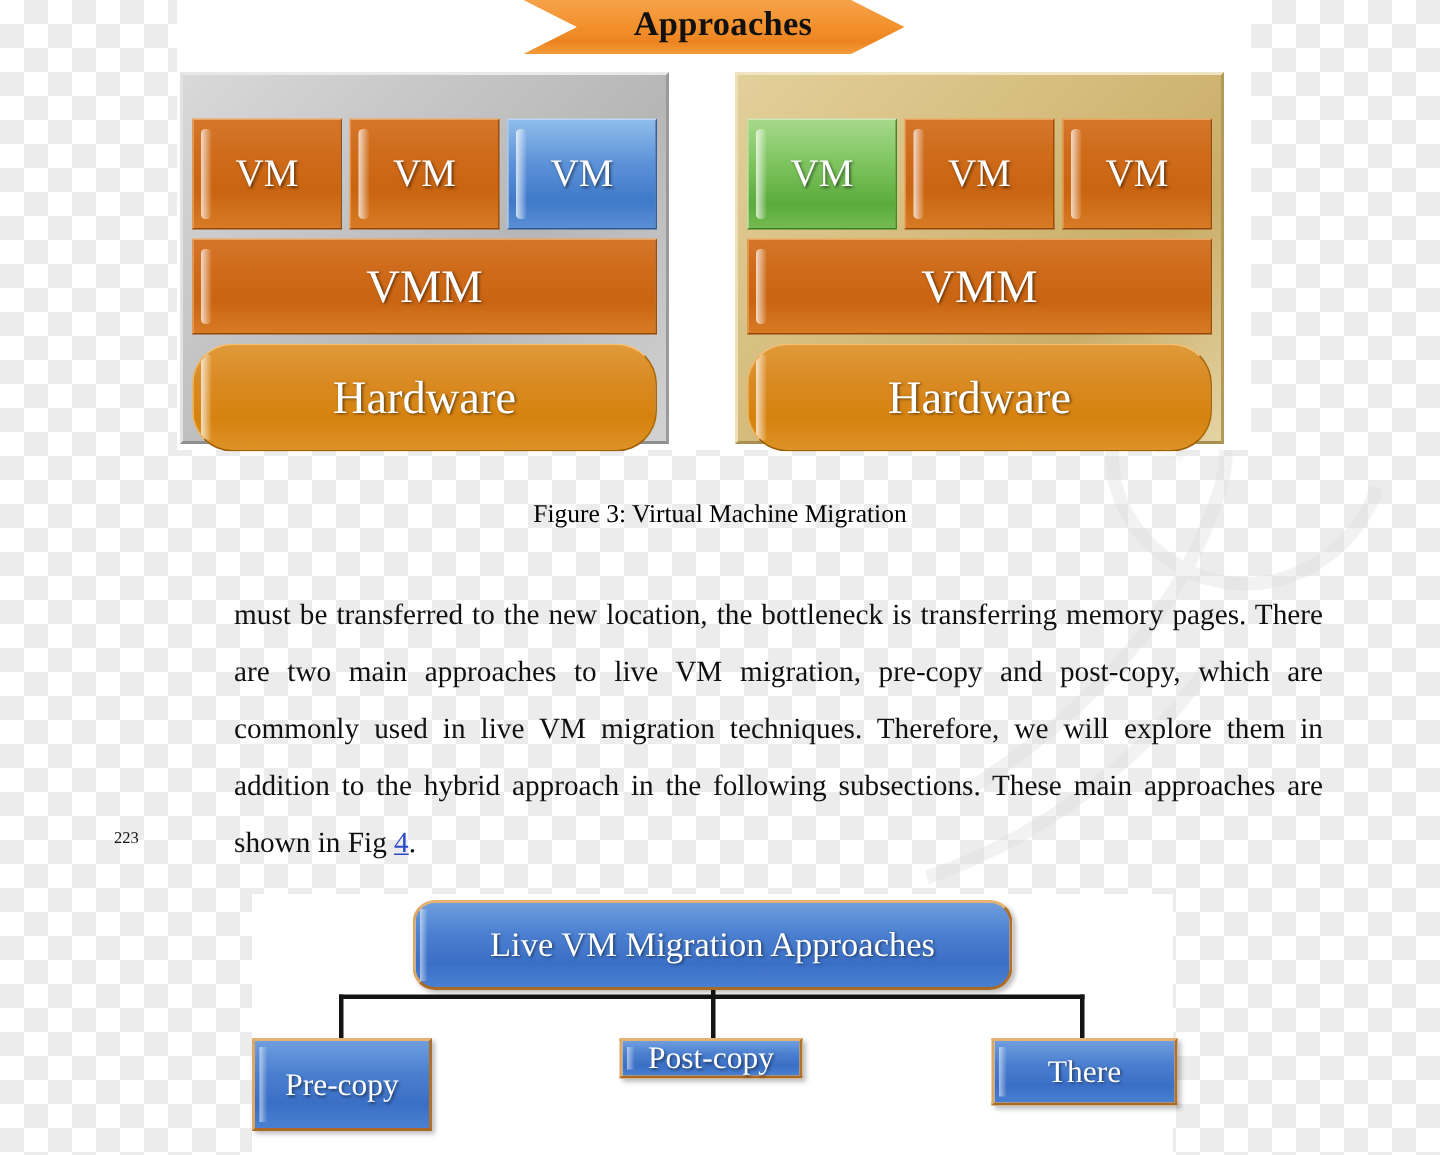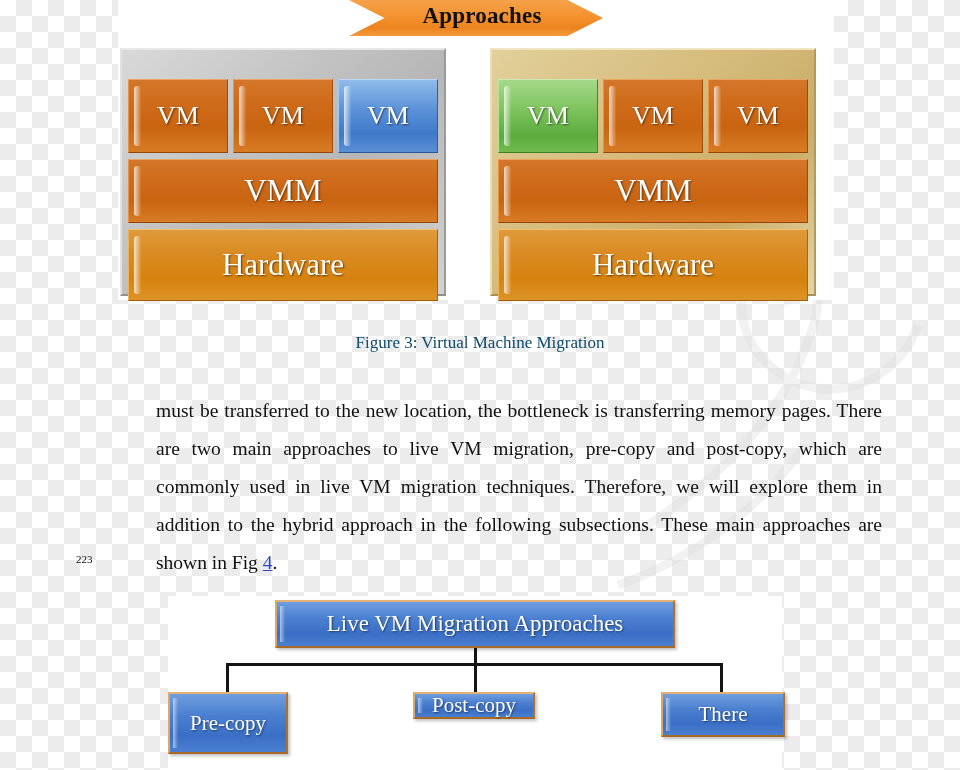--- a/index.html
+++ b/index.html
@@ -157,31 +157,31 @@
   }
   .tile .tlabel { position: relative; z-index: 2; }
   .vm-tile { flex: 1 1 0; }
   .vm-tile .tlabel { font-size: 26px; }
 
   .band {
     height: 64px;
     margin-bottom: 6px;
   }
   .band .tlabel { font-size: 31px; }
-  .band-hw { height: 72px; margin-bottom: 0; }
+  .band-hw { height: 72px; margin-bottom: 0; border-radius: 27px; }
 
   
   .fig-caption {
     position: absolute;
     left: 0;
     width: 960px;
     text-align: center;
     font-family: "Liberation Serif", serif;
     font-size: 17px;
-    color: #0c4a6e;
+    color: #000000;
     z-index: 3;
   }
   #fig3-caption { top: 333px; }
 
   
   .body-text {
     position: absolute;
     left: 112px;
     top: 392px;
     width: 726px;
@@ -235,21 +235,21 @@
   }
   .fc-box::before {
     content: "";
     position: absolute;
     left: 3px; top: 4px; bottom: 4px;
     width: 5px;
     background: linear-gradient(90deg, rgba(255,255,255,.55), rgba(255,255,255,.02));
   }
   .fc-box span { position: relative; z-index: 2; }
 
-  #fc-root   { left: 275px; top: 600px; width: 400px; height: 48px; }
+  #fc-root   { left: 275px; top: 600px; width: 400px; height: 60px; border-radius: 15px; }
   #fc-root span { font-size: 23px; }
   #fc-pre    { left: 168px; top: 692px; width: 120px; height: 62px; }
   #fc-post   { left: 413px; top: 692px; width: 122px; height: 27px; }
   #fc-hyb    { left: 661px; top: 692px; width: 124px; height: 45px; }
   #fc-pre span, #fc-post span, #fc-hyb span { font-size: 21px; }
 
   
   .conn {
     position: absolute;
     background: #141414;

